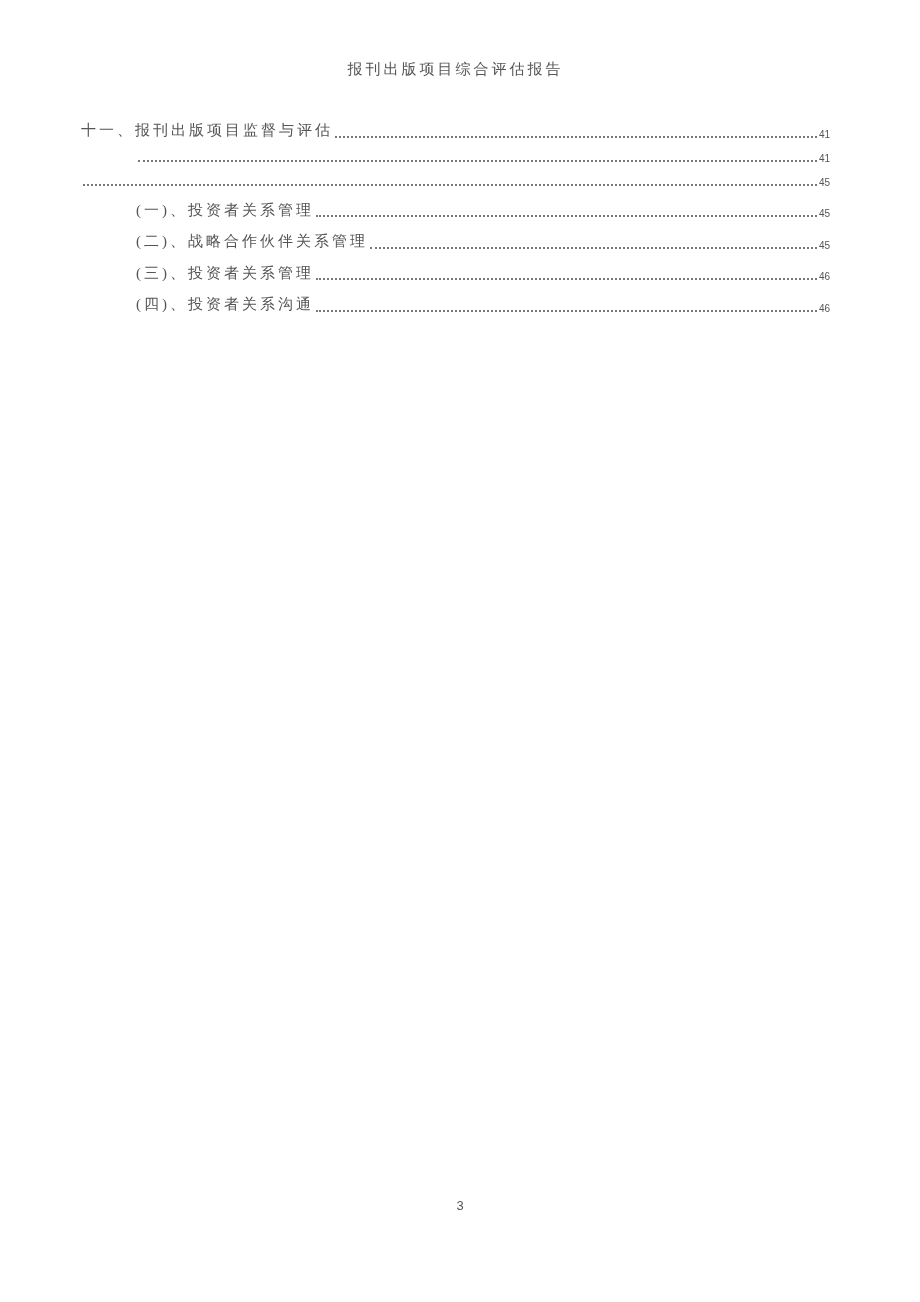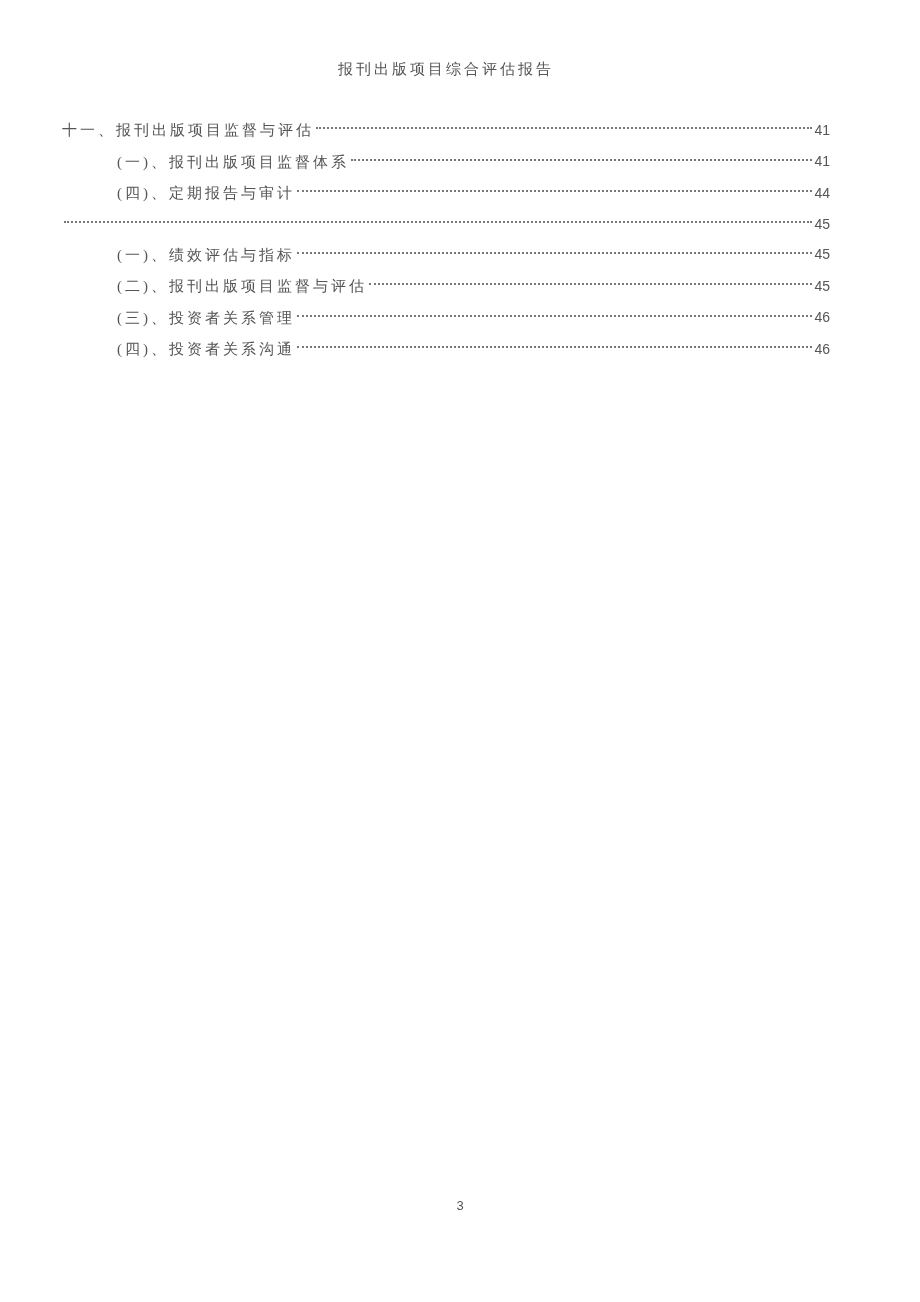--- a/index.html
+++ b/index.html
@@ -6,38 +6,38 @@
     body {
       background: #ffffff;
       width: 920px;
       height: 1302px;
       font-family: "SimSun", "宋体", serif;
       position: relative;
     }
     .page {
       width: 920px;
       height: 1268px;
-      padding: 60px 90px 60px 62px;
+      padding: 60px 90px 60px 81px;
       position: relative;
     }
     .header-title {
       text-align: center;
       font-size: 15px;
       color: #555;
       letter-spacing: 3px;
       margin-bottom: 40px;
       font-family: "SimSun", "宋体", serif;
     }
     .toc {
       font-size: 15px;
       color: #555;
     }
     .toc-row {
       display: flex;
-      align-items: center;
+      align-items: flex-end;
       margin-bottom: 9px;
       line-height: 1.5;
     }
     .toc-row.level1 {
       padding-left: 0;
     }
     .toc-row.level2 {
       padding-left: 55px;
     }
     .toc-label {
@@ -47,21 +47,21 @@
       font-family: "SimSun", "宋体", serif;
     }
     .toc-dots {
       flex: 1;
       border-bottom: 2px dotted #777;
       margin: 0 2px 4px 2px;
       height: 1px;
     }
     .toc-page {
       white-space: nowrap;
-      font-size: 14px;
+      font-size: 10px;
       color: #555;
       font-family: Arial, sans-serif;
     }
     .page-number {
       position: absolute;
       bottom: 55px;
       left: 0;
       right: 0;
       text-align: center;
       font-size: 13px;
@@ -75,40 +75,34 @@
 <div class="page">
   <div class="header-title">报刊出版项目综合评估报告</div>
   <div class="toc">
 
   <div class="toc-row level1">
         <span class="toc-label">十一、报刊出版项目监督与评估</span>
         <span class="toc-dots"></span>
         <span class="toc-page">41</span>
       </div>
       <div class="toc-row level2">
-        <span class="toc-label">(一)、报刊出版项目监督体系</span>
         <span class="toc-dots"></span>
         <span class="toc-page">41</span>
-      </div>
-      <div class="toc-row level2">
-        <span class="toc-label">(四)、定期报告与审计</span>
-        <span class="toc-dots"></span>
-        <span class="toc-page">44</span>
       </div>
       <div class="toc-row level1">
         <span class="toc-dots"></span>
         <span class="toc-page">45</span>
       </div>
       <div class="toc-row level2">
-        <span class="toc-label">(一)、绩效评估与指标</span>
+        <span class="toc-label">(一)、投资者关系管理</span>
         <span class="toc-dots"></span>
         <span class="toc-page">45</span>
       </div>
       <div class="toc-row level2">
-        <span class="toc-label">(二)、报刊出版项目监督与评估</span>
+        <span class="toc-label">(二)、战略合作伙伴关系管理</span>
         <span class="toc-dots"></span>
         <span class="toc-page">45</span>
       </div>
       <div class="toc-row level2">
         <span class="toc-label">(三)、投资者关系管理</span>
         <span class="toc-dots"></span>
         <span class="toc-page">46</span>
       </div>
       <div class="toc-row level2">
         <span class="toc-label">(四)、投资者关系沟通</span>

